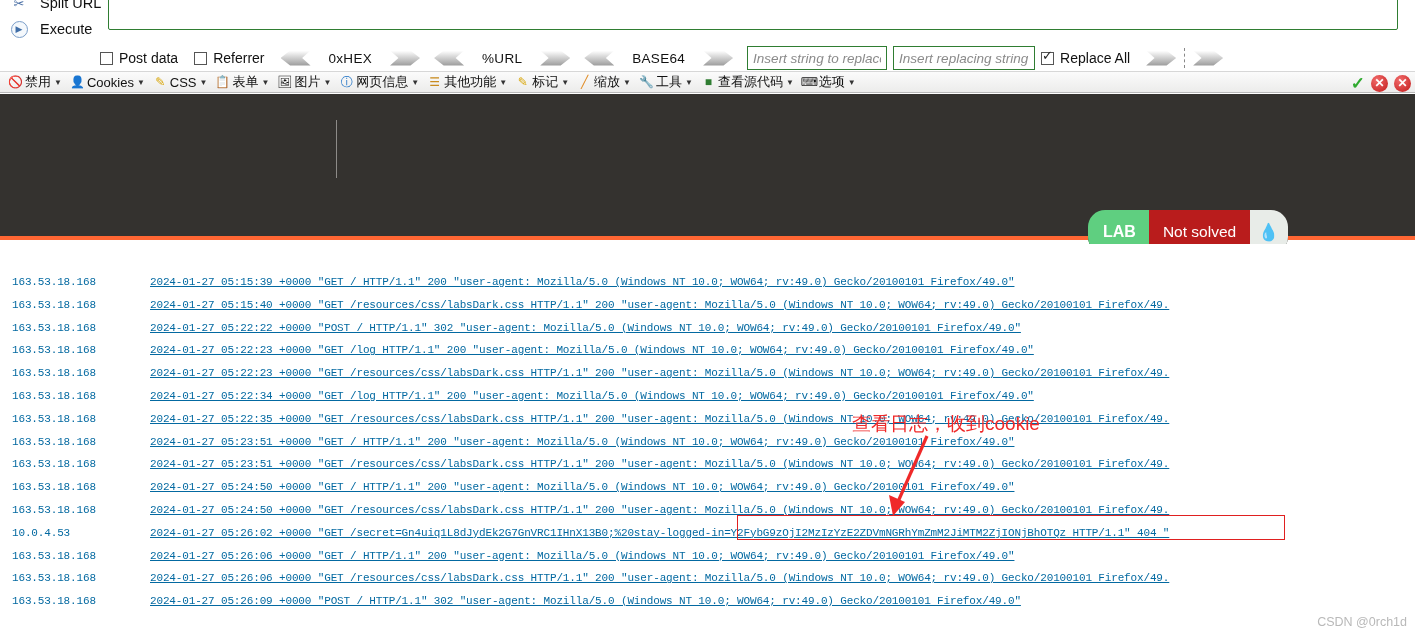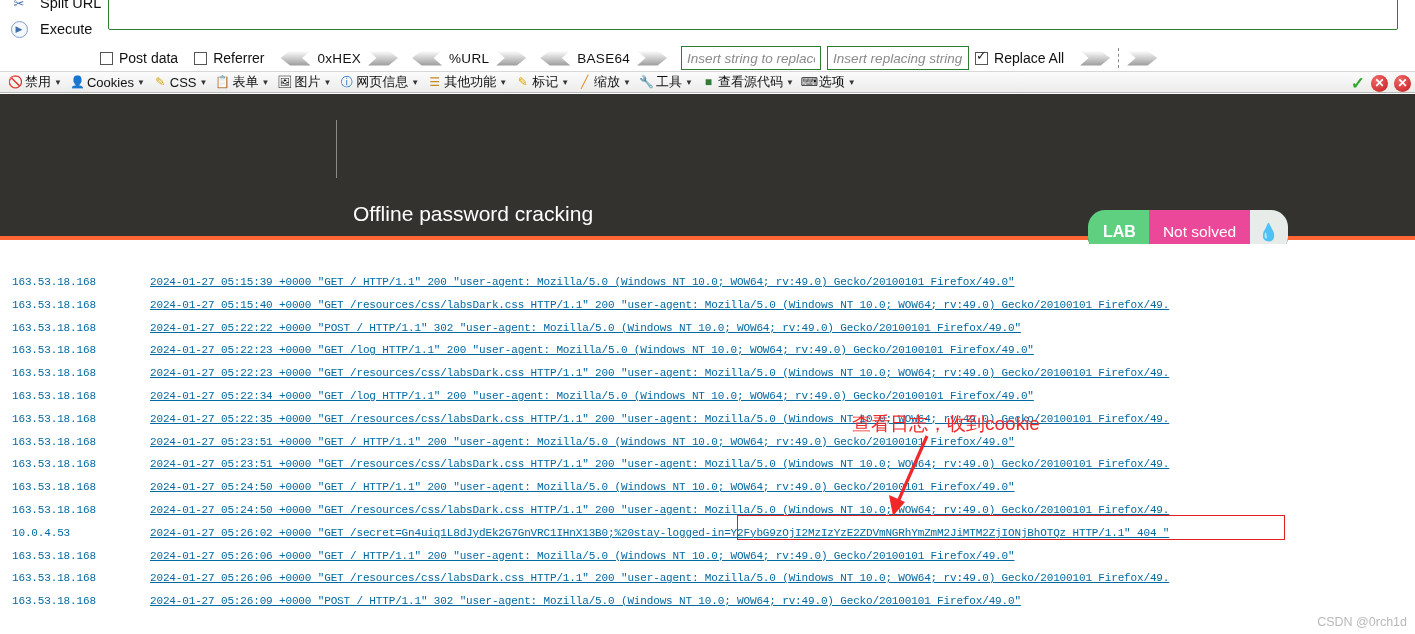--- a/index.html
+++ b/index.html
@@ -46,21 +46,21 @@
   .cbox {
     width: 13px; height: 13px; border: 1.4px solid #555; background: #fff;
     display: inline-block; position: relative;
   }
   .cbox.checked::after {
     content: "✓"; position: absolute; left: 0px; top: -4px;
     font-size: 13px; color: #222; line-height: 13px;
   }
   .opt-t { font-size: 14px; color: #111; }
 
-  .codec { display: flex; align-items: center; gap: 7px; margin-right: 14px; }
+  .codec { display: flex; align-items: center; gap: 18px; margin-right: 14px; }
   .codec .nm { font-size: 13.5px; color: #111; letter-spacing: .3px; }
   .arrow-l, .arrow-r {
     width: 30px; height: 15px; position: relative; display: inline-block;
   }
   .arrow-l::before {
     content: ""; position: absolute; inset: 0;
     background: linear-gradient(#fdfdfd, #9a9a9a);
     clip-path: polygon(0% 50%, 32% 0%, 100% 0%, 72% 50%, 100% 100%, 32% 100%);
     border: 0;
   }
@@ -164,21 +164,21 @@
   .labbadge {
     position: absolute; left: 1088px; top: 116px; height: 44px;
     display: flex; align-items: stretch; border-radius: 17px;
     overflow: hidden; background: #2b2926;
   }
   .lb-lab {
     background: #5fcf80; color: #fff; font-weight: bold; font-size: 16px;
     display: flex; align-items: center; padding: 0 13px 0 15px;
   }
   .lb-stat {
-    background: #ec4899; color: #fff; font-size: 15.5px;
+    background: #b91c1c; color: #fff; font-size: 15.5px;
     display: flex; align-items: center; padding: 17px 14px;
   }
   .lb-flask {
     background: #e8ece8; width: 38px; display: flex; align-items: center;
     justify-content: center; font-size: 17px; color: #333;
   }
 
   
   .logbody {
     position: absolute; left: 0; top: 244px; width: 1415px; height: 390px;
@@ -341,21 +341,20 @@
       <span class="rb red">✕</span>
       <span class="rb red">✕</span>
     </div>
   </div>
 
   <div class="psheader">
 
 
     <div class="vdiv"></div>
 
-    <div class="lab-title">Offline password cracking</div>
 
     <div class="btns">
       <button class="obtn">Back to exploit server</button>
       <button class="obtn">Back to lab</button>
       <a class="olink"><span>Back to lab description</span> <span>»</span></a>
     </div>
 
     <div class="labbadge">
       <div class="lb-lab">LAB</div>
       <div class="lb-stat">Not solved</div>

